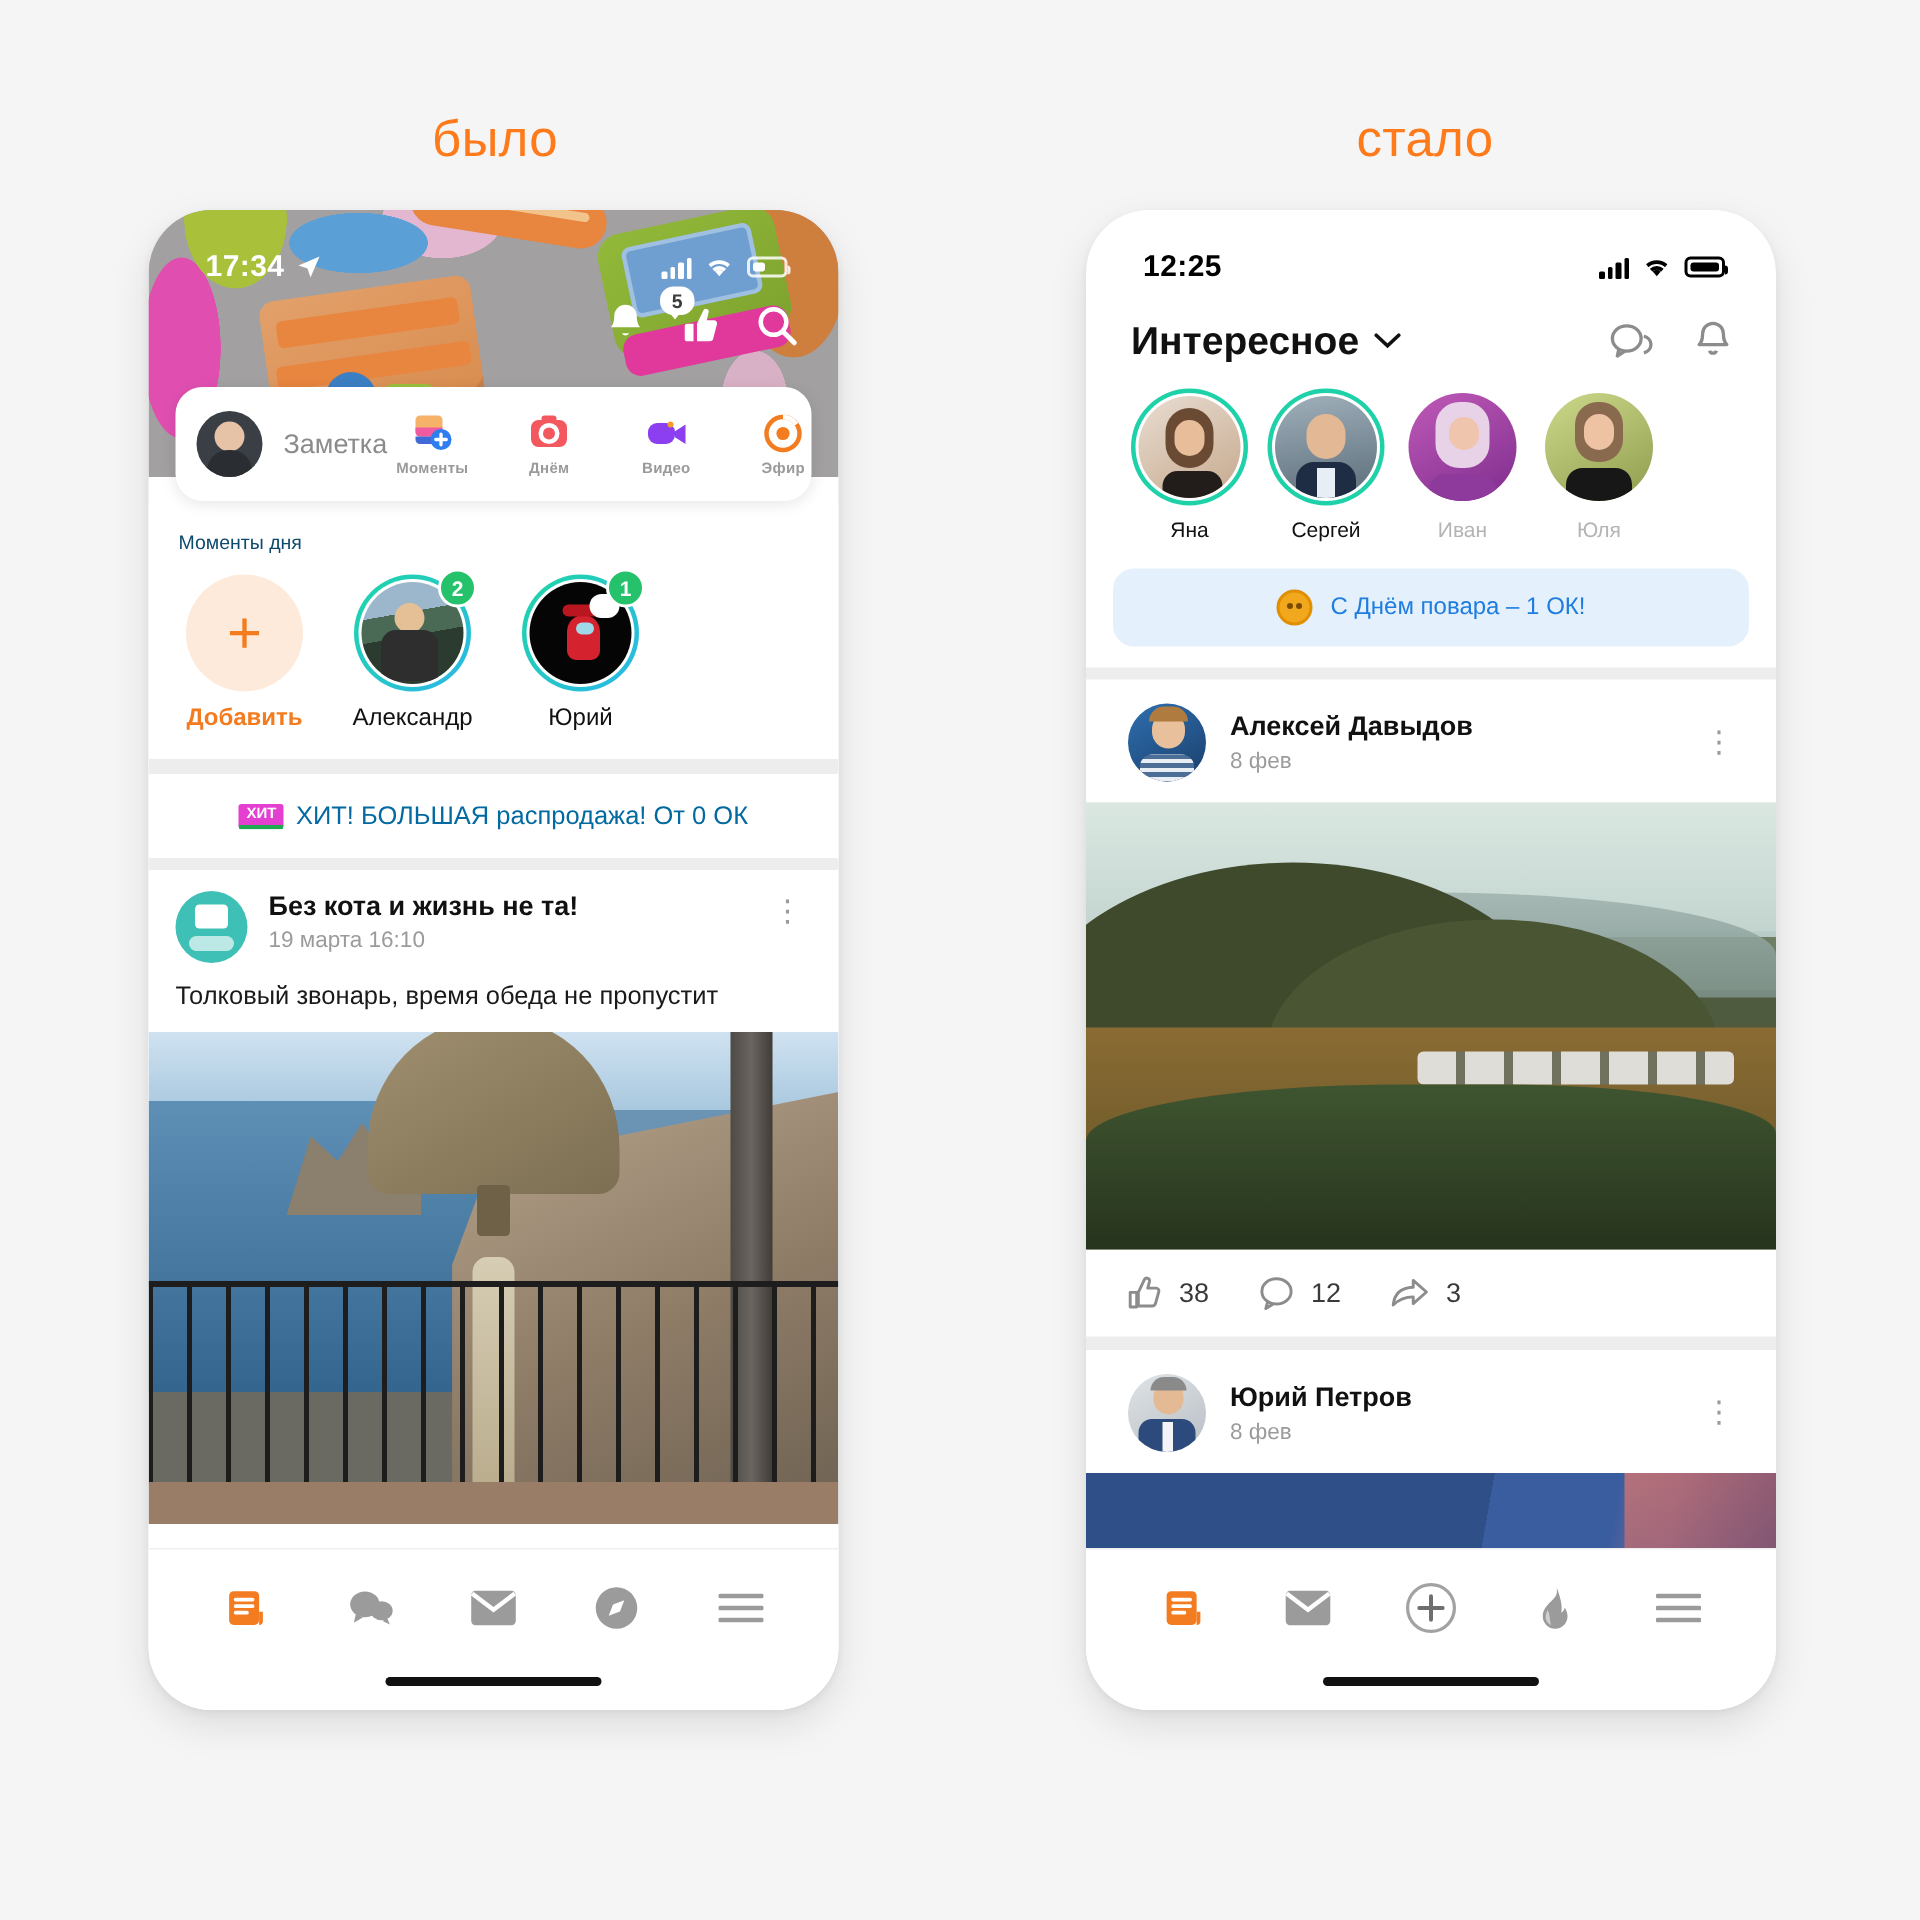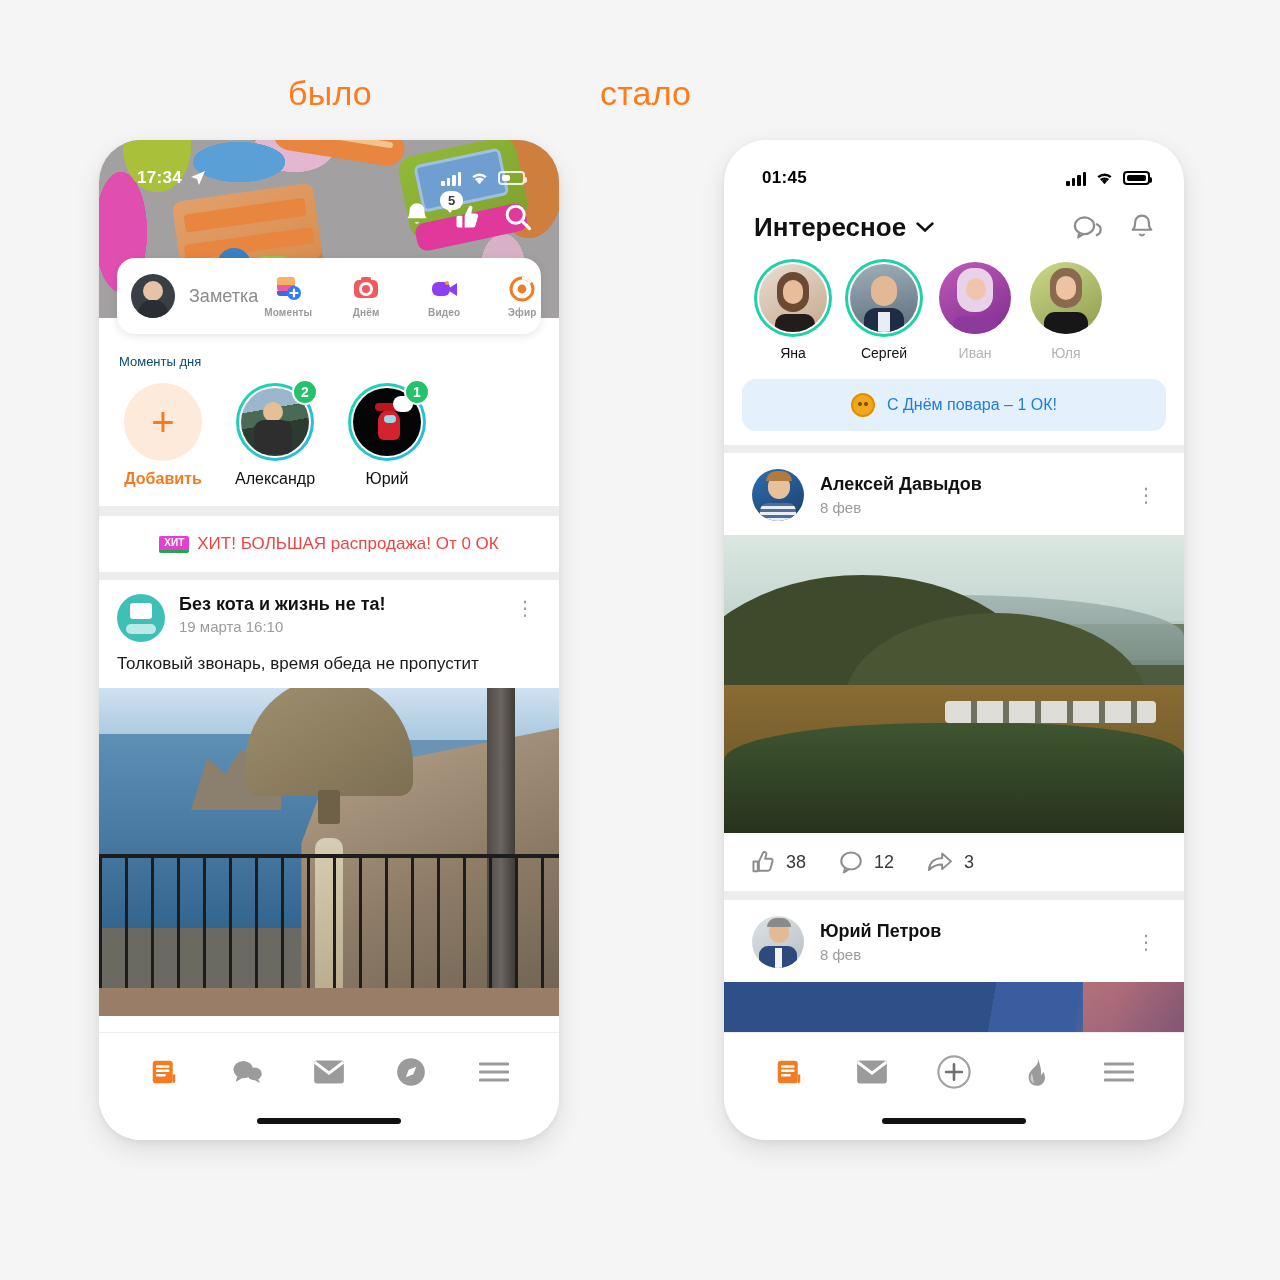--- a/index.html
+++ b/index.html
@@ -11,41 +11,41 @@
   }
   .stage { position: relative; width: 1280px; height: 1280px; }
 
   
   .caption {
     position: absolute; top: 74px;
     font-size: 34px; font-weight: 400; color: #ff7a1a;
     letter-spacing: .2px;
   }
   .caption.left  { left: 0; width: 660px; text-align: center; }
-  .caption.right { left: 600px; width: 660px; }
+  .caption.right { left: 620px; width: 660px; text-align: center; }
 
   
   .phone {
     position: absolute; top: 140px;
     width: 460px; height: 1000px;
     background: #fff;
     border-radius: 42px;
     overflow: hidden;
     box-shadow: 0 10px 26px rgba(0,0,0,.10), 0 2px 6px rgba(0,0,0,.06);
   }
   .phone.left  { left: 99px; }
   .phone.right { left: 724px; }
 
   
   .statusbar {
     position: relative; height: 62px;
     display: flex; align-items: center; justify-content: space-between;
     padding: 14px 34px 0 38px;
   }
-  .sb-time { font-size: 17px; font-weight: 700; letter-spacing: .3px; }
+  .sb-time { font-size: 20px; font-weight: 700; letter-spacing: .3px; }
   .sb-right { display: flex; align-items: center; gap: 9px; }
   .sb-left-grp { display: flex; align-items: center; gap: 8px; }
 
   .bars { display: flex; align-items: flex-end; gap: 2px; height: 15px; }
   .bars i { display: block; width: 3.5px; border-radius: 1px; }
   .bars i:nth-child(1){height:5px}
   .bars i:nth-child(2){height:8px}
   .bars i:nth-child(3){height:11px}
   .bars i:nth-child(4){height:14px}
 
@@ -187,21 +187,21 @@
 
   .ad-row {
     display:flex; align-items:center; justify-content:center; gap:8px;
     height:56px; background:#fff;
   }
   .ad-chip {
     background:#e43fd0; color:#fff; font-size:10px; font-weight:700;
     padding:2px 5px; border-radius:2px; border-bottom:3px solid #1fa84f;
     line-height:1;
   }
-  .ad-text { font-size:17px; color:#ef4444; }
+  .ad-text { font-size:17px; color:#0369a1; }
 
   .post-head { display:flex; align-items:flex-start; padding:14px 18px 10px; }
   .p-avatar { width:48px; height:48px; border-radius:50%; background:#3fc0b6; flex:none; position:relative; overflow:hidden; }
   .p-avatar:before{content:"";position:absolute;left:13px;top:9px;width:22px;height:16px;background:#fff;border-radius:3px;}
   .p-avatar:after{content:"";position:absolute;left:9px;bottom:8px;right:9px;height:10px;background:rgba(255,255,255,.65);border-radius:6px;}
   .p-meta { margin-left:14px; flex:1; }
   .p-name { font-size:18px; font-weight:700; color:#111; }
   .p-date { font-size:15px; color:#9b9b9b; margin-top:3px; }
   .kebab { color:#9b9b9b; font-size:20px; line-height:1; letter-spacing:0; padding:4px 6px; }
   .p-text { font-size:17px; color:#1a1a1a; padding: 2px 18px 14px; }
@@ -517,21 +517,21 @@
           <path d="M1 2h24M1 9h24M1 16h24" stroke="#9b9b9b" stroke-width="2.6" stroke-linecap="round"></path>
         </svg>
       </div>
       <div class="homebar"></div>
     </div>
   </div>
 
   <div class="phone right">
 
     <div class="statusbar sb-dark">
-      <div class="sb-time">01:45</div>
+      <div class="sb-time">12:25</div>
       <div class="sb-right">
         <div class="bars">
             <i></i>
             <i></i>
             <i></i>
             <i></i>
           </div>
         <svg width="19" height="15" viewBox="0 0 19 15">
           <path d="M9.5 13.2 6.8 10a3.6 3.6 0 0 1 5.4 0z" fill="#000"></path>
           <path d="M2.4 5.2A10.6 10.6 0 0 1 16.6 5.2l-1.6 1.9a8.2 8.2 0 0 0-11 0z" fill="#000"></path>

